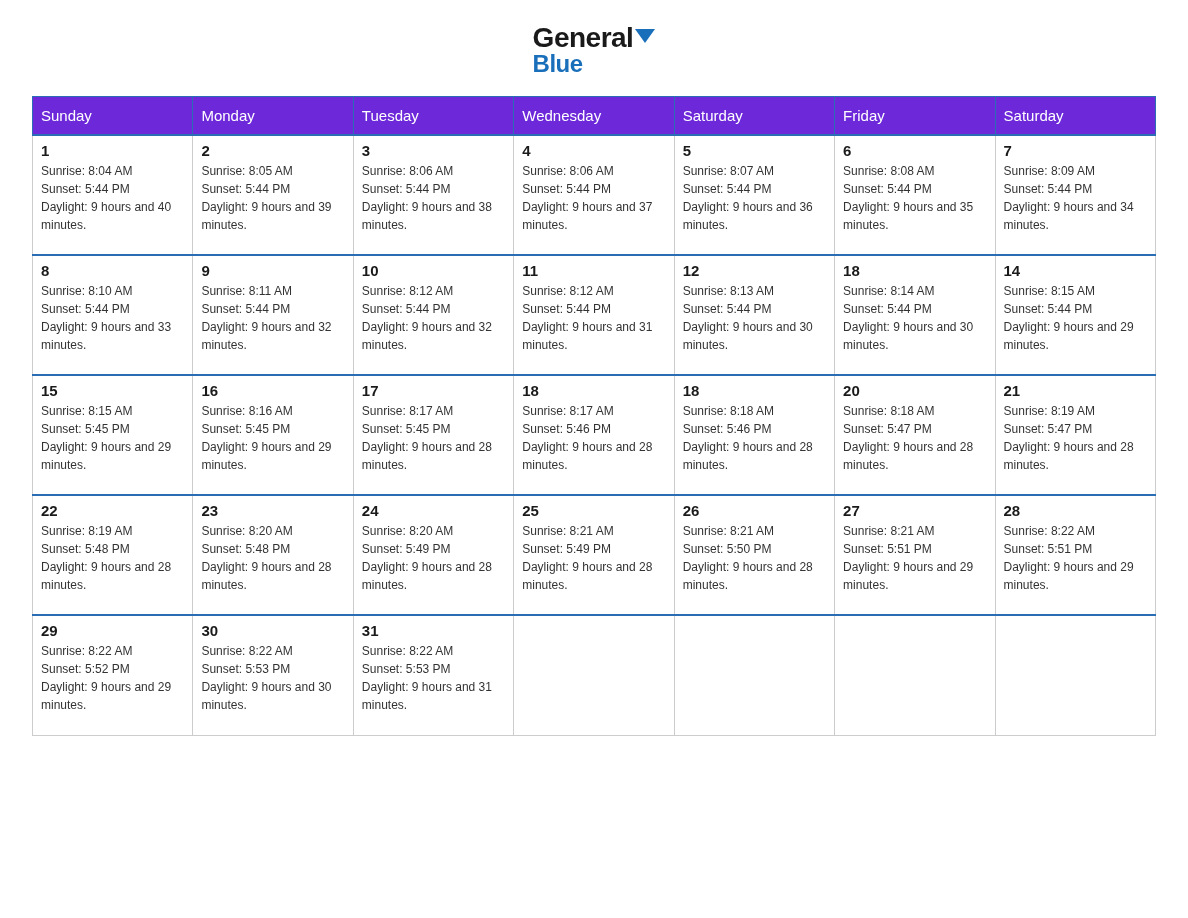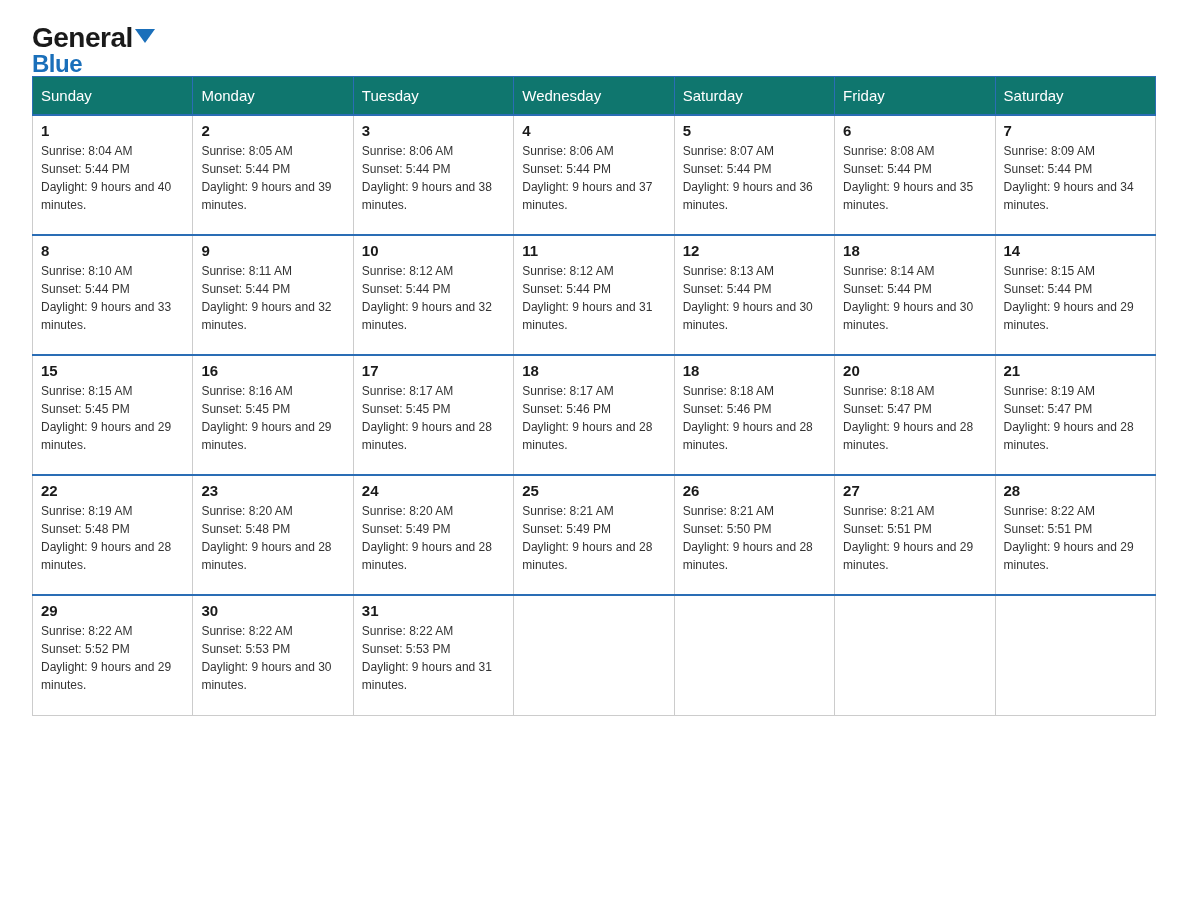--- a/index.html
+++ b/index.html
@@ -5,22 +5,23 @@
     * { box-sizing: border-box; margin: 0; padding: 0; }
     body {
       font-family: Arial, sans-serif;
       background: #fff;
       padding: 24px 32px;
       width: 1188px;
       min-height: 918px;
     }
     .header {
       display: flex;
-      justify-content: flex-start;
+      justify-content: center;
       align-items: flex-start;
+      margin-bottom: 20px;
     }
     .logo {
       display: flex;
       flex-direction: column;
       line-height: 1;
     }
     .logo-general {
       font-size: 28px;
       font-weight: bold;
       color: #1a1a1a;
@@ -60,21 +61,21 @@
       font-size: 20px;
       color: #1a1a1a;
       margin-top: 4px;
     }
     .calendar {
       width: 100%;
       border-collapse: collapse;
       table-layout: fixed;
     }
     .calendar th {
-      background-color: #0f766e;
+      background-color: #6d28d9;
       color: #fff;
       padding: 10px 8px;
       font-size: 15px;
       font-weight: normal;
       text-align: left;
       border: 1px solid #2a6db5;
     }
     .calendar td {
       vertical-align: top;
       padding: 6px 8px;

